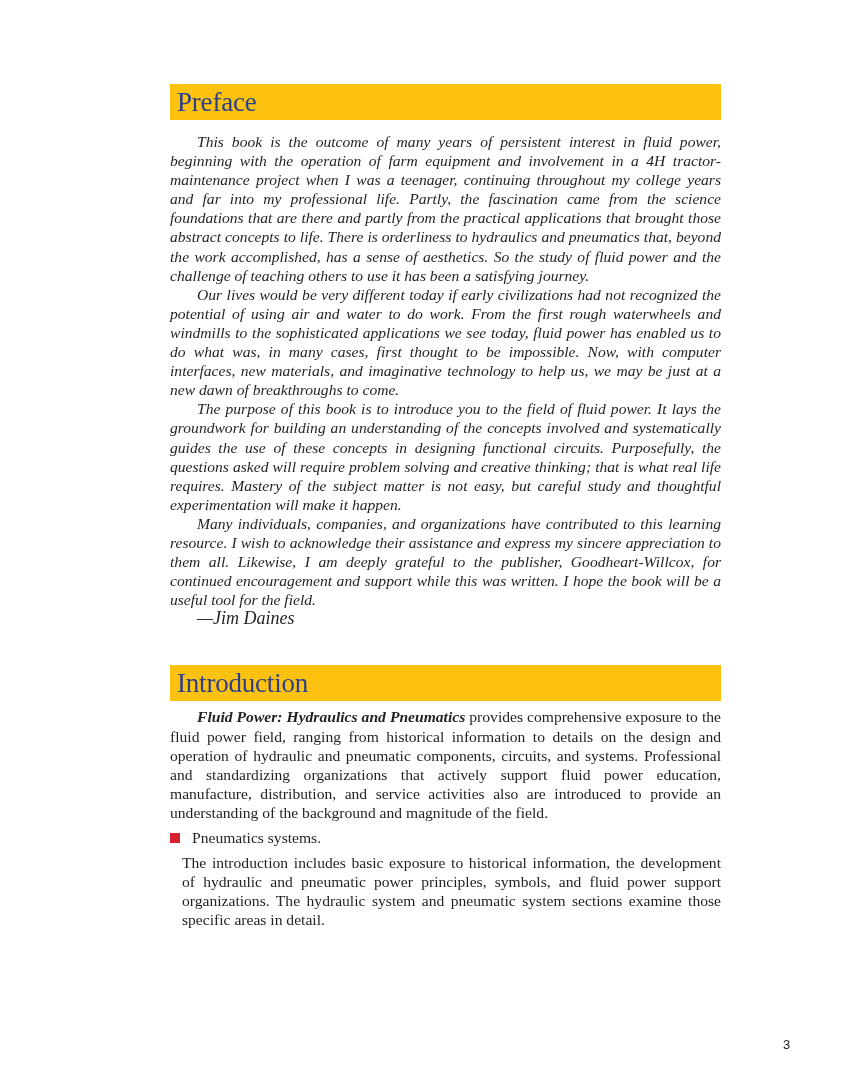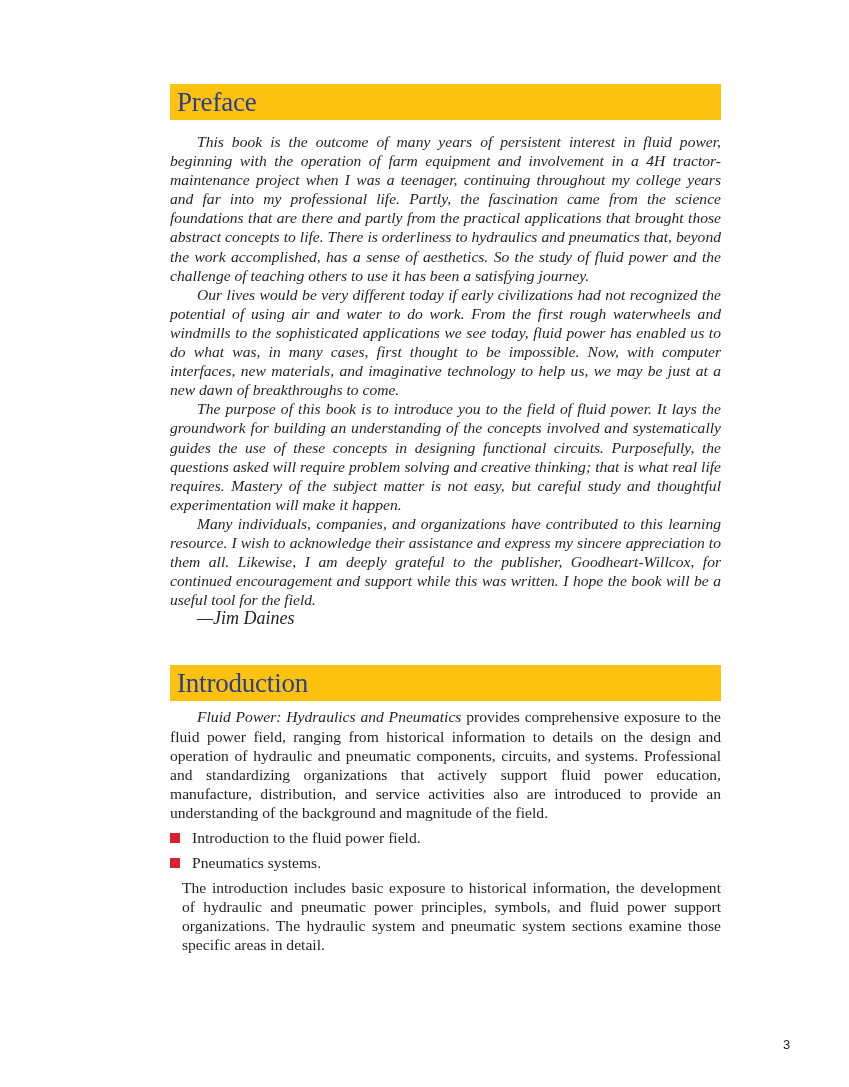--- a/index.html
+++ b/index.html
@@ -58,20 +58,21 @@
       text-indent: 27px;
     }
     .intro-section {
       margin-top: 37px;
     }
     .intro-body {
       margin-top: 6px;
     }
     .italic {
       font-style: italic;
+      font-weight: bold;
     }
     .bullet-list {
       list-style: none;
       margin: 6px 0 0 0;
       padding: 0;
     }
     .bullet-item {
       display: flex;
       align-items: center;
       font-size: 15.6px;
@@ -118,24 +119,20 @@
 
   <section class="intro-section">
     <div class="section-bar">
       <h1 class="section-title" style="margin:0">Introduction</h1>
     </div>
     <div class="intro-body">
       <p class="body-text indent"><span class="italic">Fluid Power: Hydraulics and Pneumatics</span><span> provides comprehensive exposure to the fluid power field, ranging from historical information to details on the design and operation of hydraulic and pneumatic components, circuits, and systems. Profes­sional and standardizing organizations that actively support fluid power education, manufacture, distribution, and service activities also are introduced to provide an understanding of the background and magnitude of the field.</span></p>
       <ul class="bullet-list">
         <li class="bullet-item">
           <span class="bullet-square"></span>
-          <span>Introduction to the fluid power field.</span>
-        </li>
-        <li class="bullet-item">
-          <span class="bullet-square"></span>
           <span>Pneumatics systems.</span>
         </li>
       </ul>
       <p class="body-text after-list">The introduction includes basic exposure to historical information, the develop­ment of hydraulic and pneumatic power principles, symbols, and fluid power sup­port organizations. The hydraulic system and pneumatic system sections examine those specific areas in detail.</p>
     </div>
   </section>
 
 </div>
 
 <div class="page-number">3</div>

